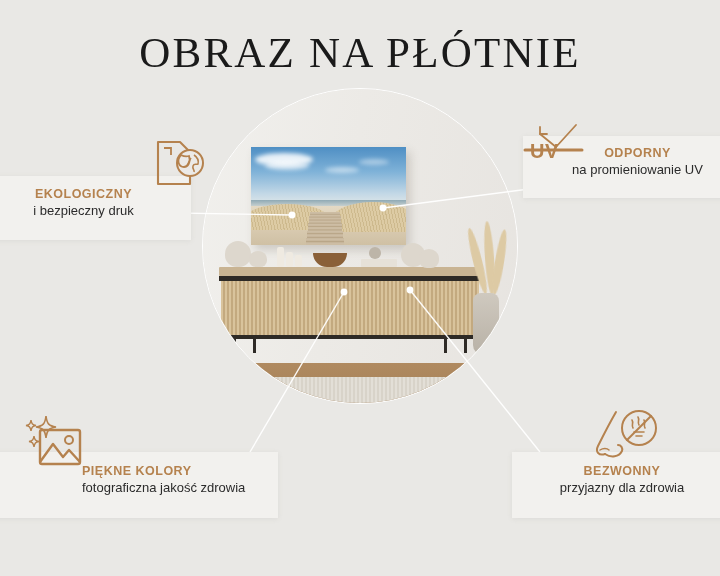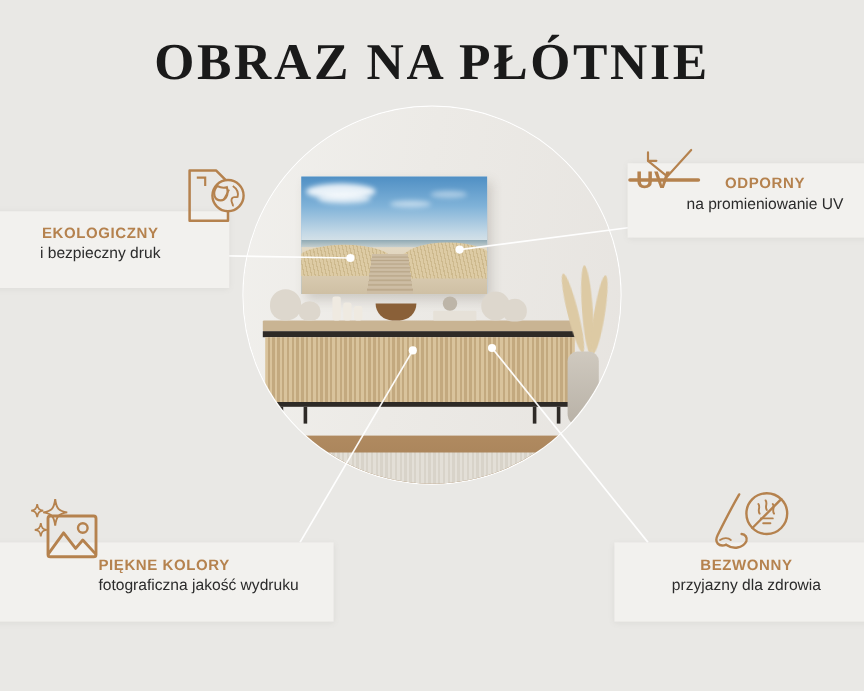--- a/index.html
+++ b/index.html
@@ -12,21 +12,21 @@
   }
 
   
   .page-title{
     position:absolute; top:28px; left:0; width:720px;
     text-align:center;
     font-family:"Liberation Serif", serif;
     font-size:43px;
     letter-spacing:2.2px;
     color:#1a1a1a;
-    font-weight:700;
+    font-weight:400;
   }
 
   
   .scene-wrap{
     position:absolute;
     left:202px; top:88px;
     width:316px; height:400px;
   }
   .scene-circle{
     position:absolute; left:0; top:0;
@@ -275,21 +275,21 @@
 <div class="uv-label">UV</div>
 <svg class="icon icon-uv" width="70" height="60" viewBox="0 0 70 60">
   <line x1="5" y1="50" x2="62" y2="50" stroke="#b5824e" stroke-width="3" stroke-linecap="round"></line>
   <path d="M56 25 L36 47 L20 34" fill="none" stroke="#b5824e" stroke-width="1.8" stroke-linecap="round" stroke-linejoin="round"></path>
   <path d="M20 34 l0 -7 M20 34 l7 0" fill="none" stroke="#b5824e" stroke-width="1.8" stroke-linecap="round"></path>
 </svg>
 
 <div class="card card-colors">
   <div class="txt">
     <div class="kicker">PIĘKNE KOLORY</div>
-    <div class="sub">fotograficzna jakość wydruku</div>
+    <div class="sub">fotograficzna jakość zdrowia</div>
   </div>
 </div>
 <svg class="icon icon-colors" width="66" height="62" viewBox="0 0 66 62">
   <rect x="18" y="16" width="40" height="34" rx="2" fill="none" stroke="#b5824e" stroke-width="2.4"></rect>
   <circle cx="47" cy="26" r="4" fill="none" stroke="#b5824e" stroke-width="2"></circle>
   <path d="M18 48 L31 30 L41 43 L47 36 L58 48" fill="none" stroke="#b5824e" stroke-width="2.4" stroke-linejoin="round"></path>
   <path d="M24 2 C25 10 27 12 34 13 C27 14 25 16 24 24 C23 16 21 14 14 13 C21 12 23 10 24 2 Z" fill="none" stroke="#b5824e" stroke-width="1.6"></path>
   <path d="M9 6 C9.6 10 10.6 11 14 11.5 C10.6 12 9.6 13 9 17 C8.4 13 7.4 12 4 11.5 C7.4 11 8.4 10 9 6 Z" fill="none" stroke="#b5824e" stroke-width="1.4"></path>
   <path d="M12 22 C12.6 26 13.6 27 17 27.5 C13.6 28 12.6 29 12 33 C11.4 29 10.4 28 7 27.5 C10.4 27 11.4 26 12 22 Z" fill="none" stroke="#b5824e" stroke-width="1.4"></path>
 </svg>

